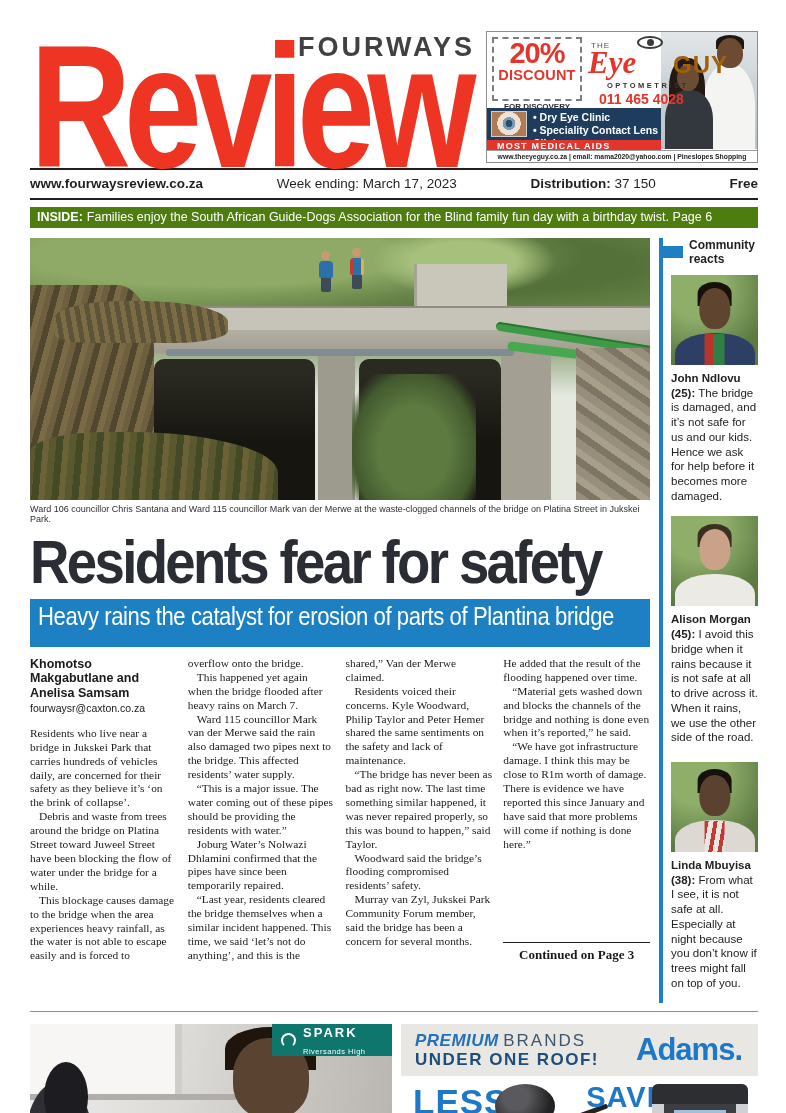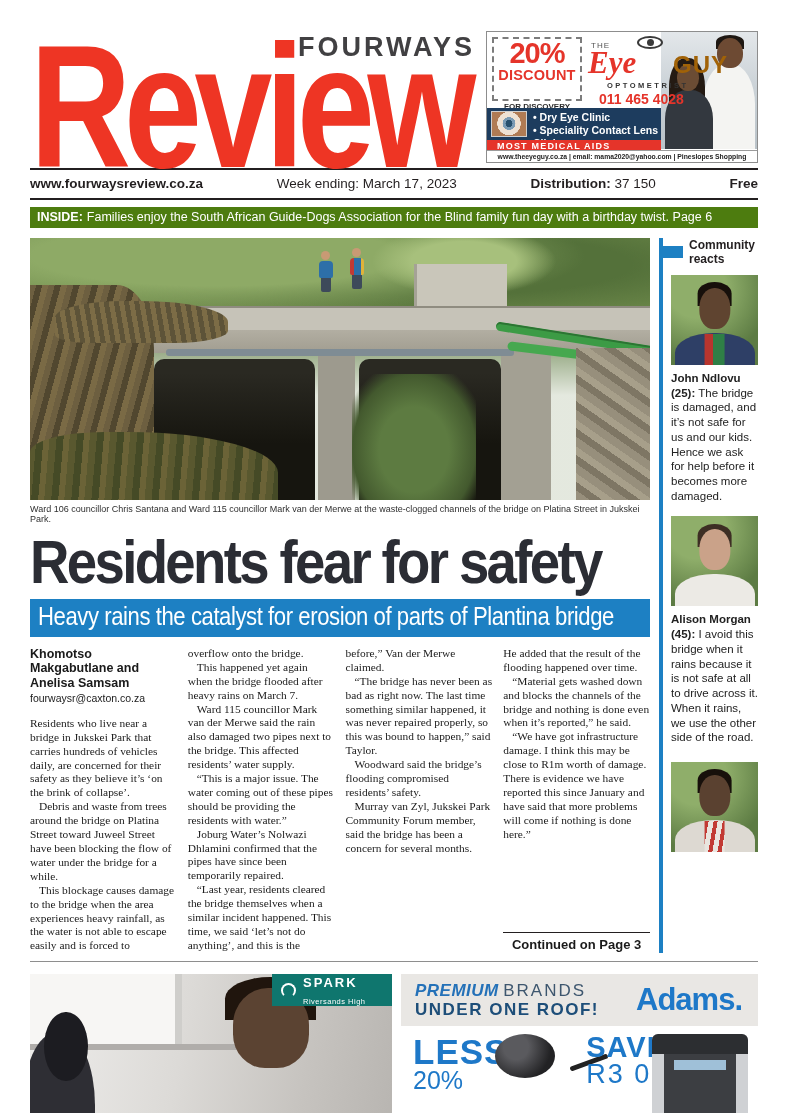--- a/index.html
+++ b/index.html
@@ -79,31 +79,31 @@
   .fig { position:absolute; width:15px; }
   .fig .head { width:9px; height:9px; background:#c89a74; border-radius:50%; margin:0 auto; }
   .fig .body { width:14px; height:17px; border-radius:4px 4px 2px 2px; margin:1px auto 0; }
   .fig .legs { width:10px; height:14px; background:#3d4a5a; margin:0 auto; border-radius:0 0 2px 2px; }
   .fig1 { left:46.5%; top:5%; } .fig1 .body { background:#2d6fa8; }
   .fig2 { left:51.5%; top:4%; } .fig2 .body { background:linear-gradient(90deg,#c23a34 0 25%, #2d6fa8 25% 75%, #e0b33a 75%); }
   .caption { font-size:9px; color:#2f2f2f; margin:4px 0 9px; }
 
   
   .headline { font-weight:bold; font-size:62px; line-height:0.95; color:#2b2d34; letter-spacing:-3px; transform:scaleX(0.88); transform-origin:left center; white-space:nowrap; }
-  .subhead-bar { background:#1d80c3; margin-top:7px; padding:2px 8px 5px; }
+  .subhead-bar { background:#1d80c3; margin-top:7px; padding:2px 8px 15px; }
   .subhead-bar span { display:inline-block; color:#fff; font-size:26px; letter-spacing:-0.5px; transform:scaleX(0.85); transform-origin:left center; white-space:nowrap; }
 
   
   .article-body { margin-top:10px; display:grid; grid-template-columns:repeat(4,1fr); gap:11px; font-family:"Liberation Serif",serif; font-size:11.4px; line-height:1.22; color:#1a1a1a; min-height:192px; }
   .article-body p { margin:0; }
   .article-body p + p { text-indent:9px; }
   .byline { font-family:"Liberation Sans",sans-serif; font-weight:bold; font-size:12.5px; line-height:1.15; }
   .byemail { font-family:"Liberation Sans",sans-serif; font-size:10.5px; margin:2px 0 12px; }
   .col4 { display:flex; flex-direction:column; }
-  .continued { margin-top:auto; border-top:1px solid #231f20; padding-top:4px; text-align:center; font-family:Liberation Sans, sans-serif; font-weight:bold; font-size:13px; }
+  .continued { margin-top:auto; border-top:1px solid #231f20; padding-top:4px; text-align:center; font-family:Liberation Serif, serif; font-weight:bold; font-size:13px; }
 
   
   .community { flex:1; margin-left:9px; position:relative; padding-left:12px; }
   .community::before { content:""; position:absolute; left:0; top:0; bottom:0; width:4px; background:#1d80c3; }
   .community-header { display:flex; align-items:center; font-weight:bold; font-size:12px; margin-bottom:9px; }
   .corner-mark { width:24px; height:12px; background:#1d80c3; margin-left:-12px; margin-right:6px; flex:none; }
   .c-entry { margin-bottom:13px; }
   .portrait { position:relative; height:90px; overflow:hidden; margin-bottom:6px; background:radial-gradient(circle at 30% 15%, #8fae6a 0 30%, #5c7b43 75%); }
   .portrait .p-head { position:absolute; left:50%; top:14%; width:36%; height:46%; transform:translateX(-50%); border-radius:48% 48% 44% 44%; }
   .portrait .p-hair { position:absolute; left:50%; top:8%; width:40%; height:26%; transform:translateX(-50%); border-radius:50% 50% 0 0; }
@@ -263,21 +263,22 @@
         </div>
         <div class="col">
           <p>overflow onto the bridge.</p>
           <p>This happened yet again when the bridge flooded after heavy rains on March 7.</p>
           <p>Ward 115 councillor Mark van der Merwe said the rain also damaged two pipes next to the bridge. This affected residents’ water supply.</p>
           <p>“This is a major issue. The water coming out of these pipes should be providing the residents with water.”</p>
           <p>Joburg Water’s Nolwazi Dhlamini confirmed that the pipes have since been temporarily repaired.</p>
           <p>“Last year, residents cleared the bridge themselves when a similar incident happened. This time, we said ‘let’s not do anything’, and this is the</p>
         </div>
         <div class="col">
-          <p>before,” Van der Merwe claimed.</p>
+          <p>shared,” Van der Merwe claimed.</p>
+          <p>Residents voiced their concerns. Kyle Woodward, Philip Taylor and Peter Hemer shared the same sentiments on the safety and lack of maintenance.</p>
           <p>“The bridge has never been as bad as right now. The last time something similar happened, it was never repaired properly, so this was bound to happen,” said Taylor.</p>
           <p>Woodward said the bridge’s flooding compromised residents’ safety.</p>
           <p>Murray van Zyl, Jukskei Park Community Forum member, said the bridge has been a concern for several months.</p>
         </div>
         <div class="col col4">
           <p>He added that the result of the flooding happened over time.</p>
           <p>“Material gets washed down and blocks the channels of the bridge and nothing is done even when it’s reported,” he said.</p>
           <p>“We have got infrastructure damage. I think this may be close to R1m worth of damage. There is evidence we have reported this since January and have said that more problems will come if nothing is done here.”</p>
           <div class="continued">Continued on Page 3</div>
         </div>
@@ -309,20 +310,21 @@
         <p><b>Alison Morgan (45):</b> <span>I avoid this bridge when it rains because it is not safe at all to drive across it. When it rains, we use the other side of the road.</span></p>
       </div>
 
       <div class="c-entry third">
         <div class="portrait p-linda">
           <div class="p-body"></div>
           <div class="p-shirt"></div>
           <div class="p-hair"></div>
           <div class="p-head"></div>
         </div>
+        <p><b>Linda Mbuyisa (38):</b> <span>From what I see, it is not safe at all. Especially at night because you don’t know if trees might fall on top of you.</span></p>
       </div>
     </aside>
   </section>
 
   <div class="rule"></div>
 
   <section class="ads">
 
     <div class="spark-ad">
       <div class="spark-photo">

